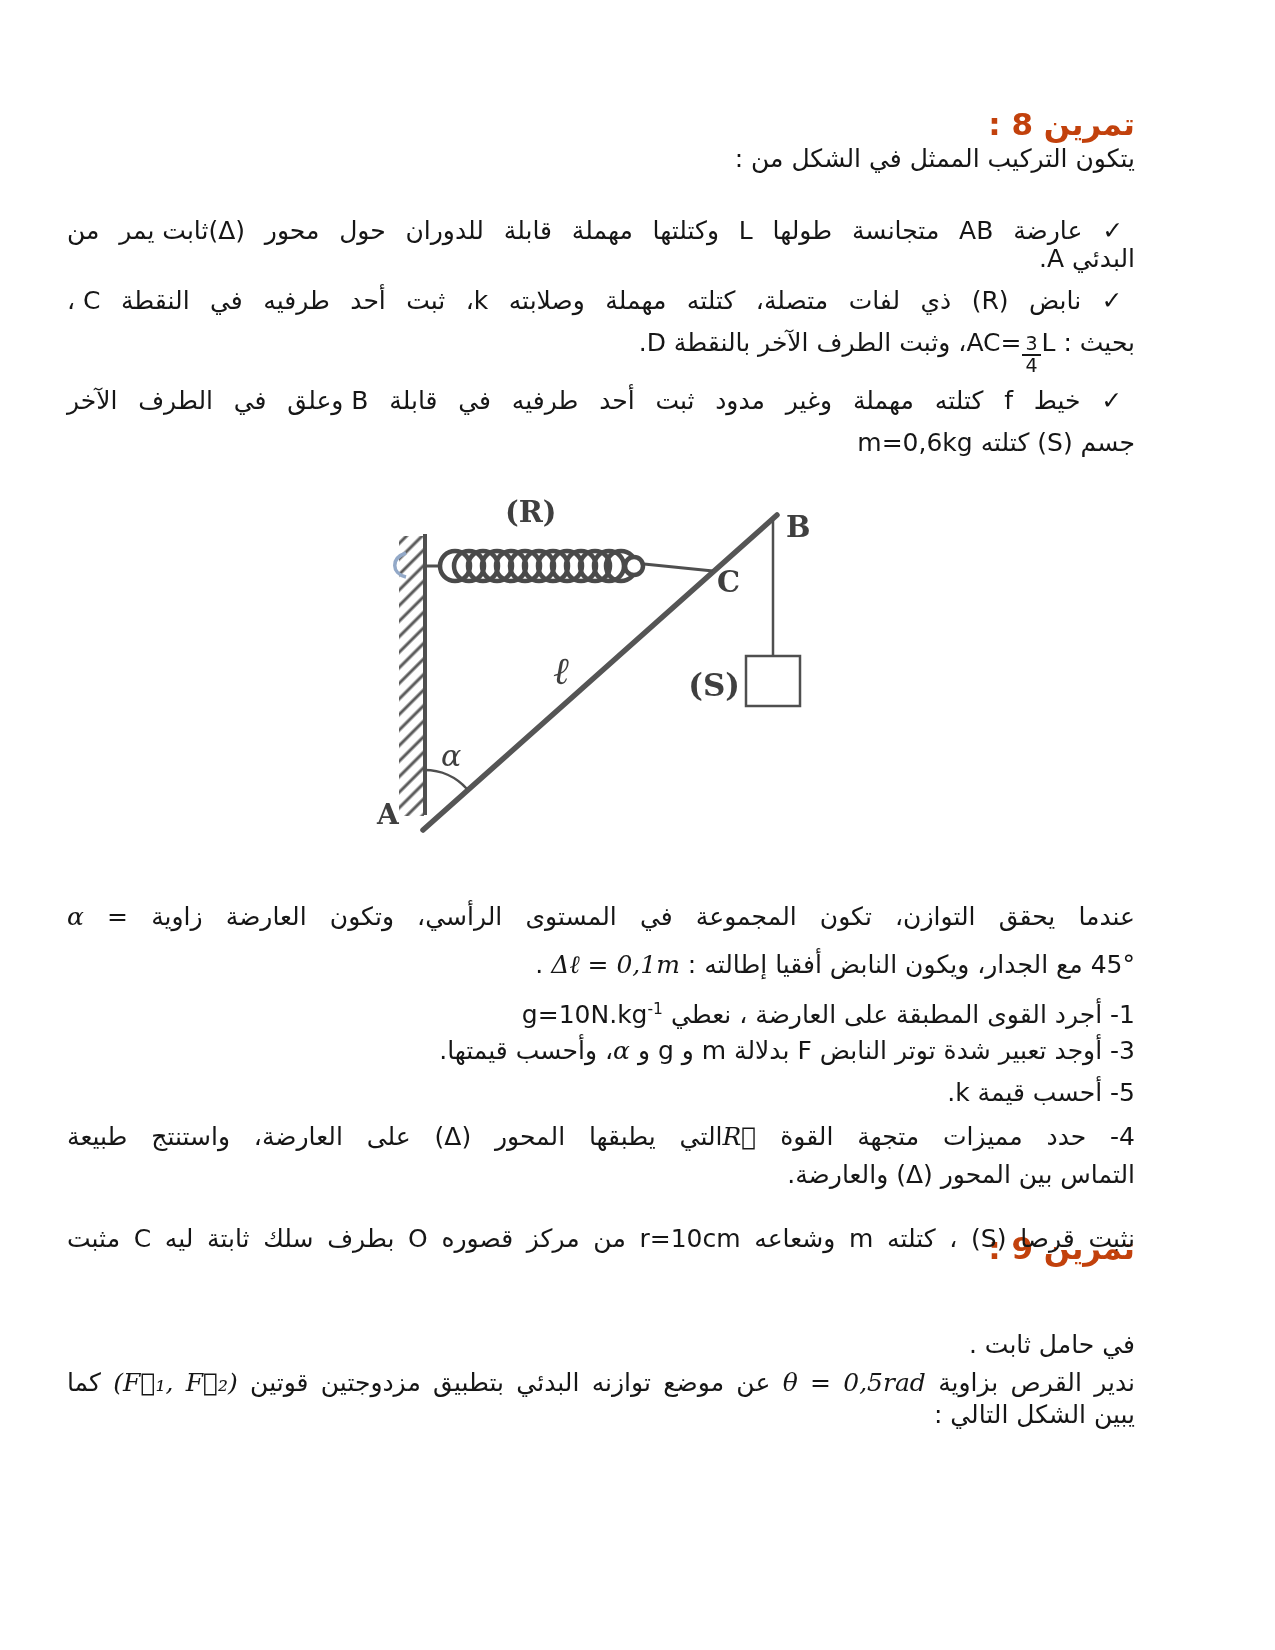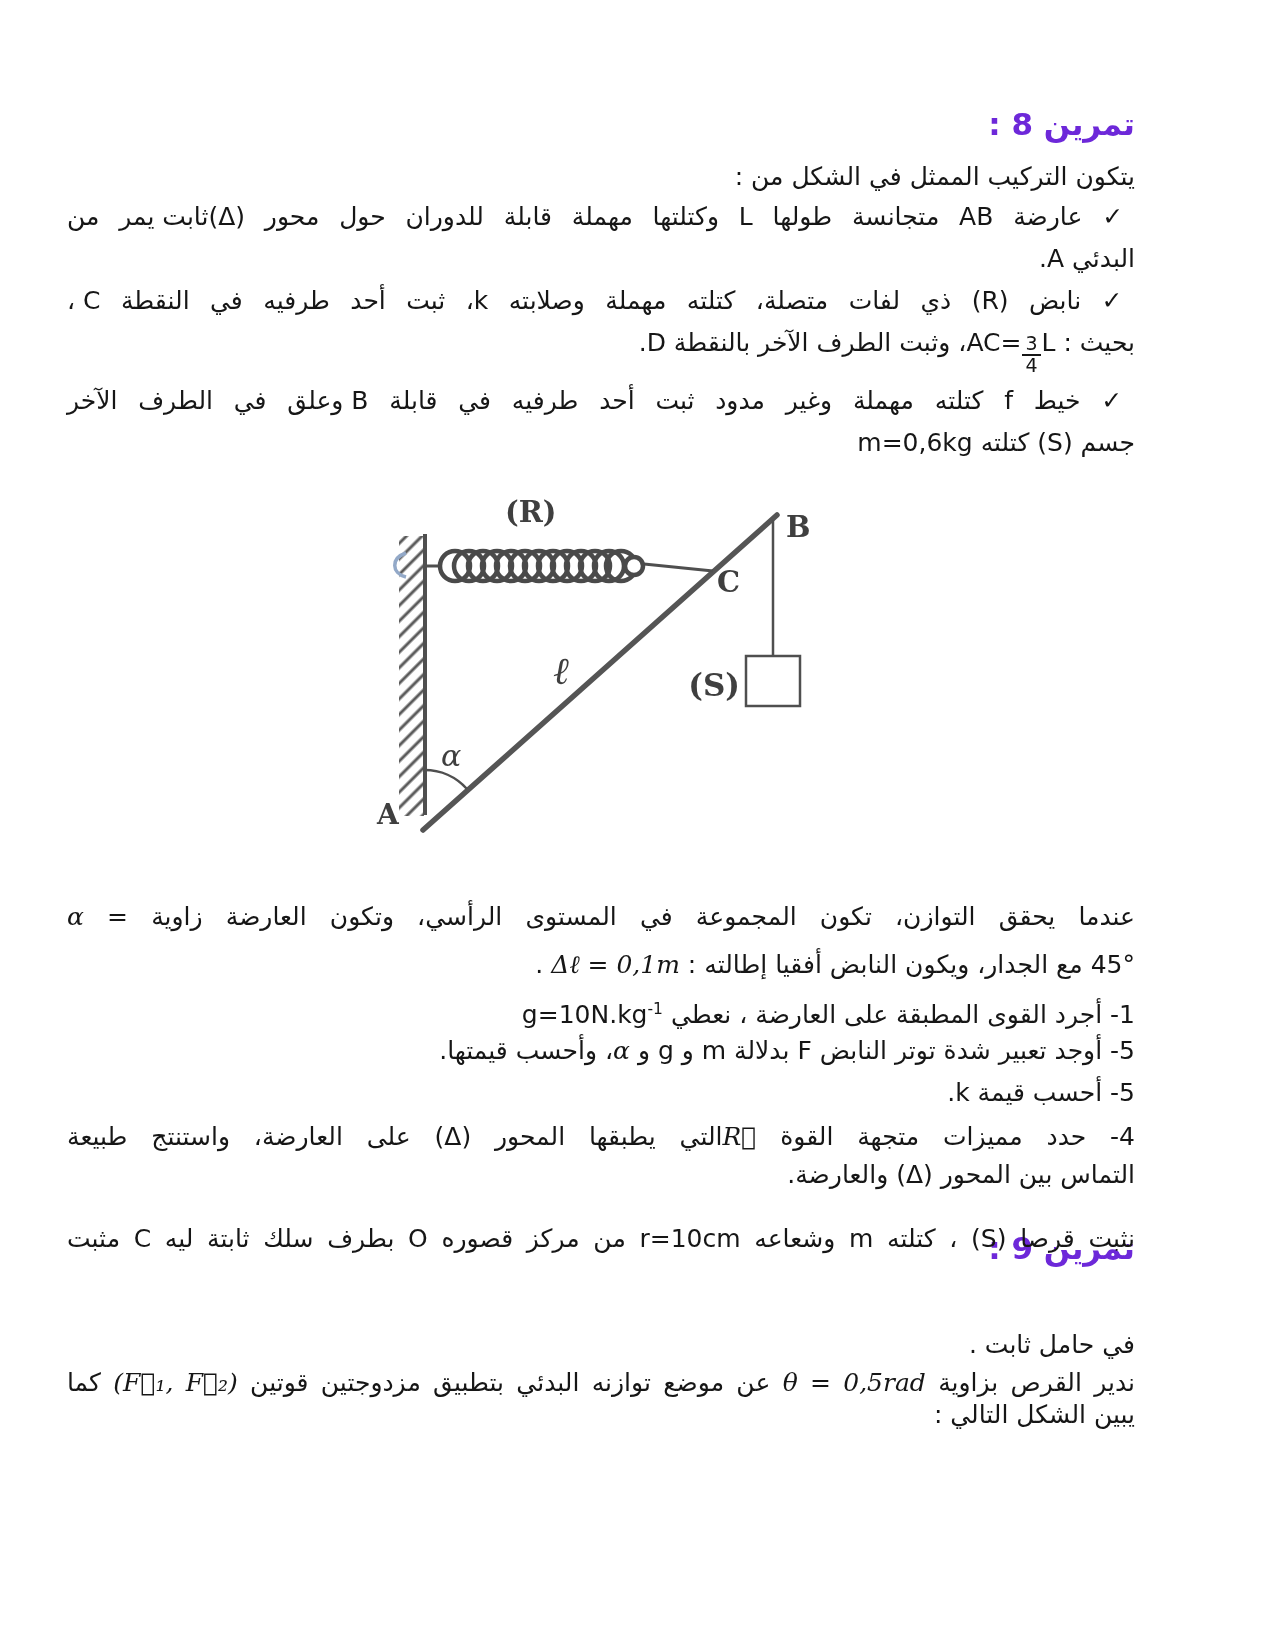--- a/index.html
+++ b/index.html
@@ -8,39 +8,39 @@
     font-family:"DejaVu Sans",sans-serif;color:#161616;overflow:hidden;
   }
   .line{
     position:absolute;right:140px;width:1068px;direction:rtl;
     font-size:25px;line-height:38px;
   }
   .rt{text-align:right}
   .full{text-align:justify;text-align-last:justify}
   .title{
     position:absolute;right:140px;direction:rtl;
-    font-size:31px;font-weight:bold;color:#6d28d9;
+    font-size:31px;font-weight:bold;color:#c2410c;
   }
   .mt{font-family:"DejaVu Serif",serif;font-style:italic}
   .ltr{direction:ltr;unicode-bidi:isolate}
   sup{font-size:0.62em}
   .frac{display:inline-block;text-align:center;vertical-align:-0.85em;line-height:1.05;margin:0 1px}
   .frac .num{display:block;border-bottom:2px solid #161616;padding:0 3px;font-size:19px}
   .frac .den{display:block;font-size:19px;padding:0 3px}
   #figure{position:absolute;left:353px;top:458px}
   svg text{font-family:"DejaVu Serif",serif;fill:#3f3f3f}
 </style>
 </head>
 <body>
 
 <div class="title" style="top:106px">تمرين 8 :</div>
 
-<div class="line rt" style="top:158px">يتكون التركيب الممثل في الشكل من :</div>
+<div class="line rt" style="top:140px">يتكون التركيب الممثل في الشكل من :</div>
 
-<div class="line full" style="top:198px">✓ عارضة AB متجانسة طولها  L  وكتلتها مهملة قابلة للدوران حول محور  (Δ)ثابت يمر من</div>
+<div class="line full" style="top:212px">✓ عارضة AB متجانسة طولها  L  وكتلتها مهملة قابلة للدوران حول محور  (Δ)ثابت يمر من</div>
 <div class="line rt" style="top:240px">البدئي A.</div>
 
 <div class="line full" style="top:282px">✓ نابض (R) ذي لفات متصلة، كتلته مهملة وصلابته  k،  ثبت أحد طرفيه في النقطة C ،</div>
 <div class="line rt" style="top:324px">
   <span>بحيث : </span><span class="ltr"><span>AC=</span><span class="frac"><span class="num">3</span><span class="den">4</span></span><span>L</span></span><span>، وثبت الطرف الآخر بالنقطة D.</span>
 </div>
 
 <div class="line full" style="top:382px">✓ خيط  f  كتلته مهملة وغير مدود ثبت أحد طرفيه في قابلة B وعلق في الطرف الآخر</div>
 <div class="line rt" style="top:424px">جسم (S) كتلته m=0,6kg</div>
 
@@ -99,21 +99,21 @@
   <span>عندما يحقق التوازن، تكون المجموعة في المستوى الرأسي، وتكون العارضة زاوية </span><span class="mt ltr">α =</span>
 </div>
 <div class="line rt" style="top:946px">
   <span>45° مع الجدار، ويكون النابض أفقيا إطالته : </span><span class="mt ltr">Δℓ = 0,1m</span><span> .</span>
 </div>
 
 <div class="line rt" style="top:990px">
   <span>1- أجرد القوى المطبقة على العارضة ، نعطي </span><span class="ltr"><span>g=10N.kg</span><sup>-1</sup></span>
 </div>
 <div class="line rt" style="top:1032px">
-  <span>5- أوجد تعبير شدة توتر النابض F بدلالة  m  و  g  و </span><span class="mt ltr">α</span><span>، وأحسب قيمتها.</span>
+  <span>3- أوجد تعبير شدة توتر النابض F بدلالة  m  و  g  و </span><span class="mt ltr">α</span><span>، وأحسب قيمتها.</span>
 </div>
 <div class="line rt" style="top:1074px">5- أحسب قيمة k.</div>
 <div class="line full" style="top:1118px">
   <span>4- حدد مميزات متجهة القوة </span><span class="mt ltr">R⃗</span><span>التي يطبقها المحور (Δ) على العارضة، واستنتج طبيعة</span>
 </div>
 <div class="line rt" style="top:1156px">التماس بين المحور  (Δ) والعارضة.</div>
 
 <div class="title" style="top:1230px">تمرين 9 :</div>
 
 <div class="line full" style="top:1220px">نثبت قرصا (S) ، كتلته m وشعاعه r=10cm من مركز قصوره O بطرف سلك ثابتة ليه C مثبت</div>

